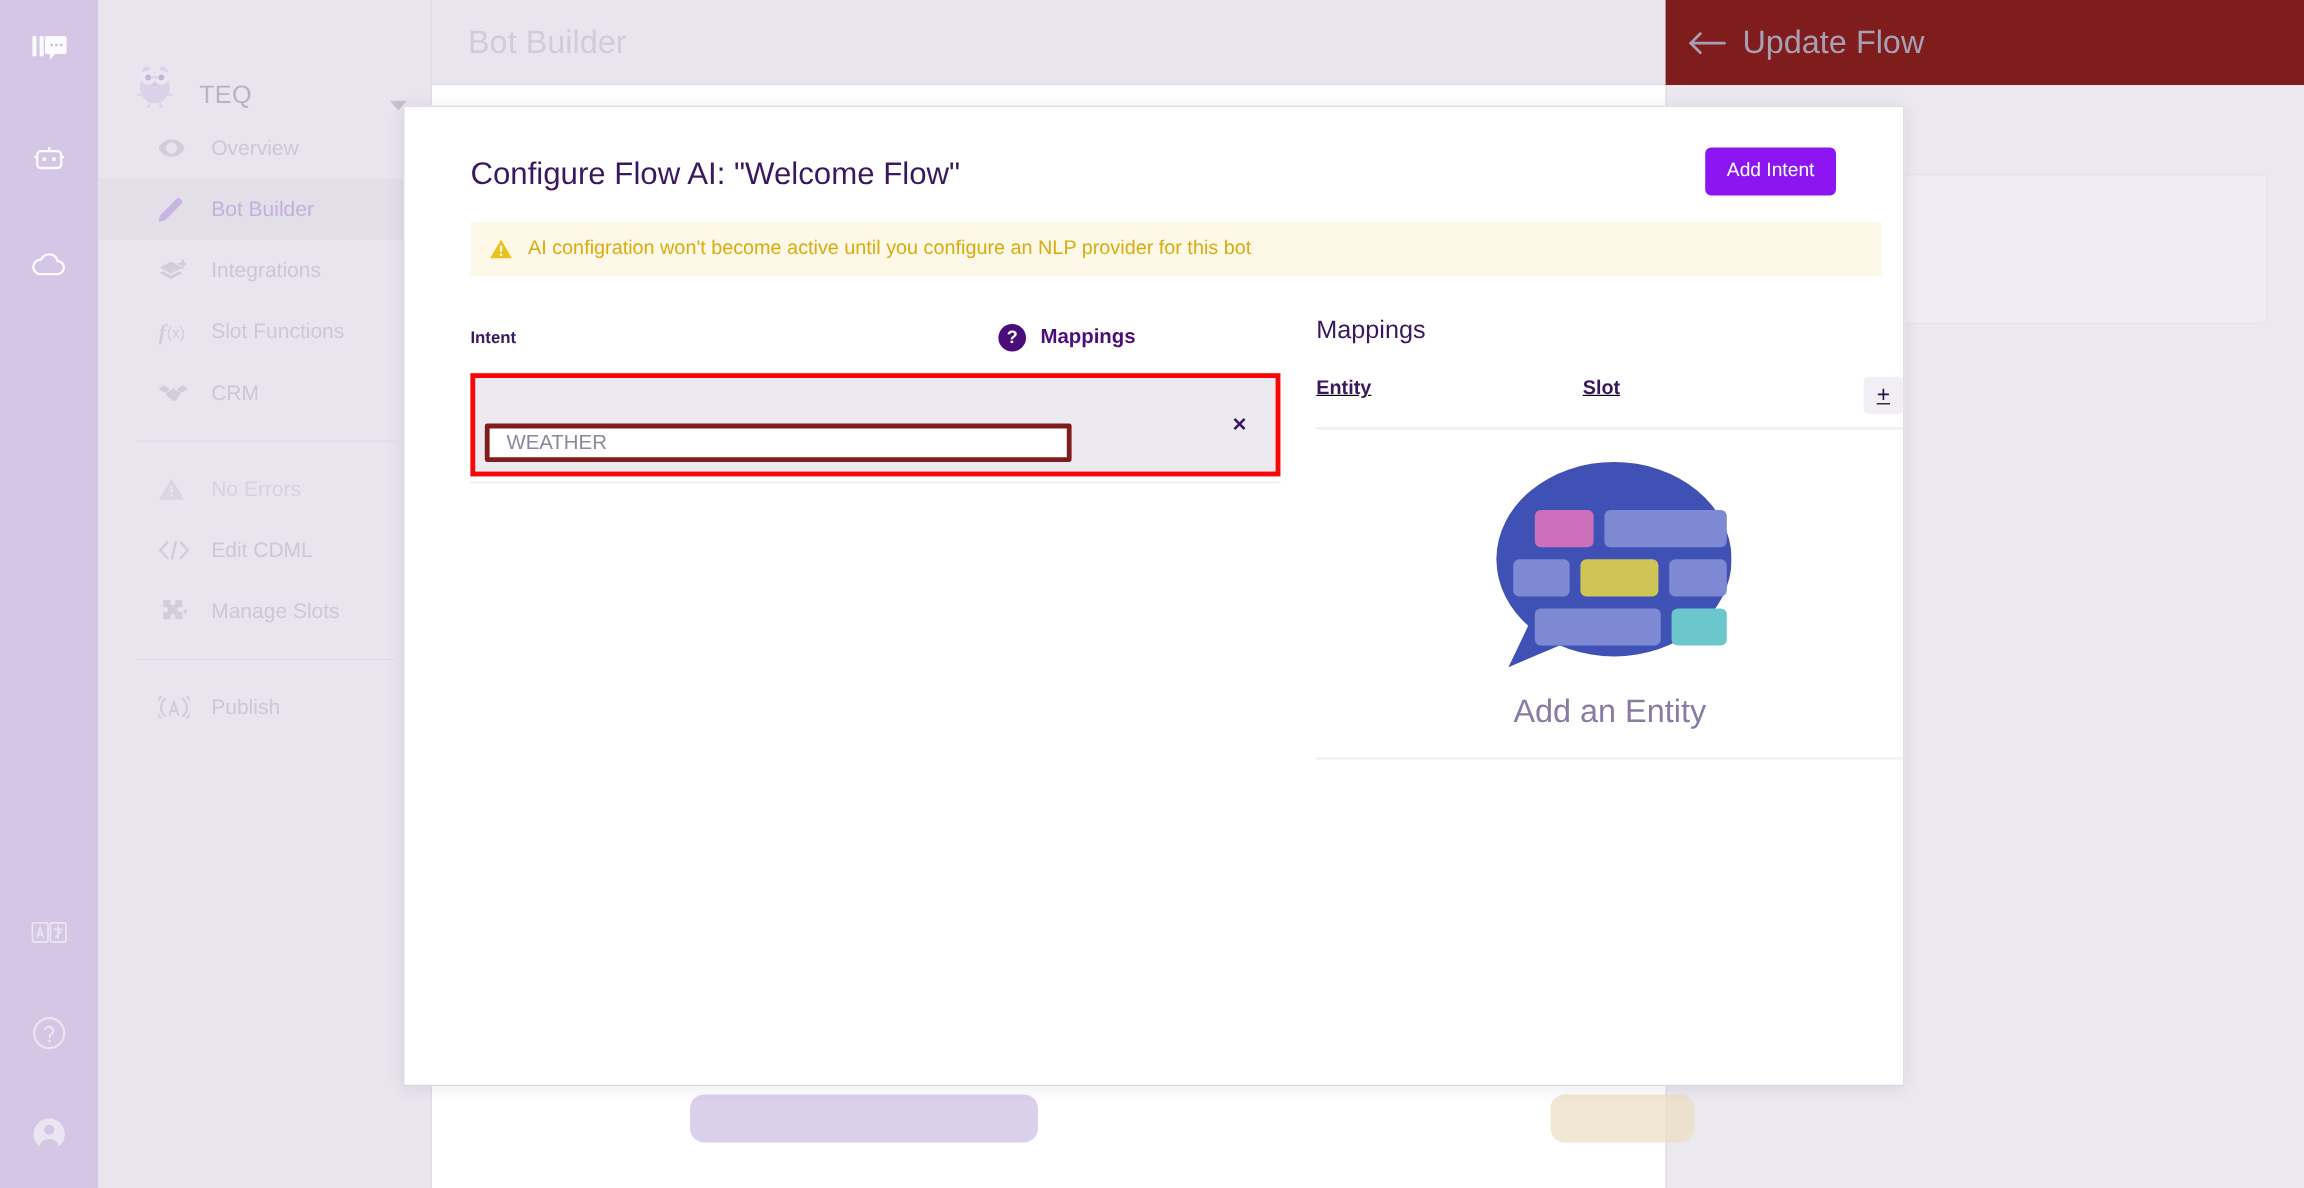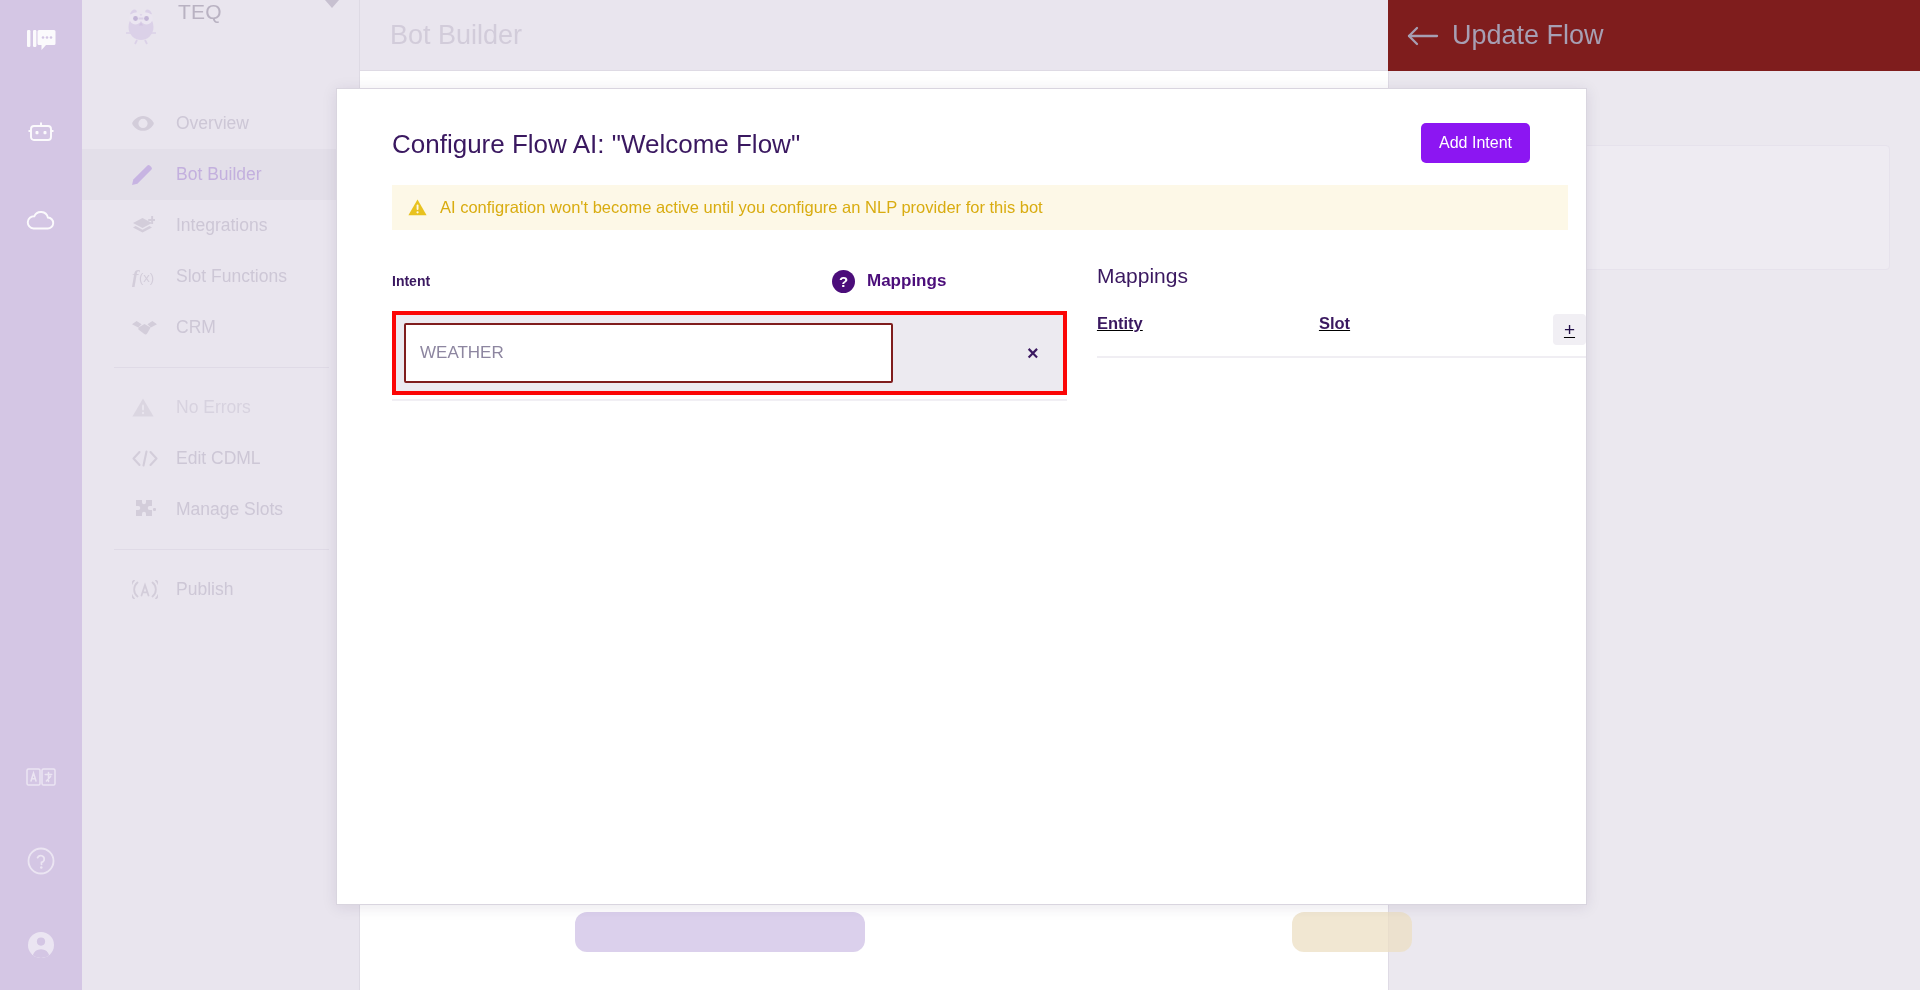--- a/index.html
+++ b/index.html
@@ -28,21 +28,21 @@
   .rail-bottom { padding-bottom: 22px; display: flex; flex-direction: column; align-items: center; }
   .rail-bottom .rail-icon { margin-top: 38px; opacity: .55; }
 
   
   .sidebar {
     position: absolute; left: 82px; top: 0; width: 278px; height: 990px;
     background: #e9e5ee;
     border-right: 1px solid #dedae4;
   }
   .brand {
-    display: flex; align-items: flex-start; height: 92px; padding: 0 20px 0 36px;
+    display: flex; align-items: flex-end; height: 92px; padding: 0 20px 0 24px;
   }
   .brand-logo { width: 46px; height: 46px; flex: 0 0 46px; opacity: .42; }
   .brand-name {
     margin-left: 14px; font-size: 21px; color: #b9b2c2; letter-spacing: .2px;
     flex: 1 1 auto;
   }
   .brand-caret { width: 0; height: 0; border-left: 7px solid transparent;
     border-right: 7px solid transparent; border-top: 8px solid #c7c0d0; }
 
   .nav { margin-top: 6px; }
@@ -137,24 +137,24 @@
     margin-right: 12px; cursor: pointer; line-height: 1;
   }
   .head-mappings { font-size: 17px; color: #4b0d7a; font-weight: bold; }
 
   .intent-row-outer {
     margin-top: 13px; border: 4px solid #fb0606;
     padding: 8px; background: #eceaf0;
     display: flex; align-items: center;
   }
   .intent-input {
-    flex: 0 0 489px; height: 60px; background: #ffffff;
-    border: 2px solid #7f1d1d; border-radius: 2px;
+    flex: 0 0 489px; height: 32px; background: #ffffff;
+    border: 4px solid #7f1d1d; border-radius: 2px;
     padding: 0 14px; font-size: 17px; color: #8d86a0;
-    font-family: "Liberation Sans", sans-serif; outline: none;
+    font-family: "Liberation Sans", sans-serif; outline: none; margin-top: 30px;
   }
   .intent-spacer { flex: 1 1 auto; }
   .intent-del {
     width: 44px; height: 44px; display: flex; align-items: center; justify-content: center;
     color: #3a1860; font-size: 20px; font-weight: bold; cursor: pointer;
     background: transparent; border: none; font-family: "Liberation Sans", sans-serif;
   }
   .intent-divider { height: 2px; background: #f1eff4; margin-top: 4px; }
 
   
@@ -416,18 +416,34 @@
 
       <div class="col-right">
         <div class="map-title">Mappings</div>
 
         <div class="map-head">
           <div class="map-entity">Entity</div>
           <div class="map-slot">Slot</div>
           <button class="map-add">+</button>
         </div>
 
+        <div class="empty-state">
+          <div class="empty-art">
+            <svg width="204" height="175" viewBox="0 0 204 175">
+              <ellipse cx="106" cy="82" rx="98" ry="81" fill="#3f51b5"></ellipse>
+              <path d="M40 126 18 172l52-22z" fill="#3f51b5"></path>
+              <rect x="40" y="41" width="49" height="31" rx="5" fill="#cc6fba"></rect>
+              <rect x="98" y="41" width="102" height="31" rx="5" fill="#7d8ad3"></rect>
+              <rect x="22" y="82" width="47" height="31" rx="5" fill="#7d8ad3"></rect>
+              <rect x="78" y="82" width="65" height="31" rx="5" fill="#cfc557"></rect>
+              <rect x="152" y="82" width="48" height="31" rx="5" fill="#7d8ad3"></rect>
+              <rect x="40" y="123" width="105" height="31" rx="5" fill="#7d8ad3"></rect>
+              <rect x="154" y="123" width="46" height="31" rx="5" fill="#6cc7cd"></rect>
+            </svg>
+          </div>
+          <div class="empty-label">Add an Entity</div>
+        </div>
       </div>
 
     </div>
   </div>
 
 </div>
 
 </body></html>

